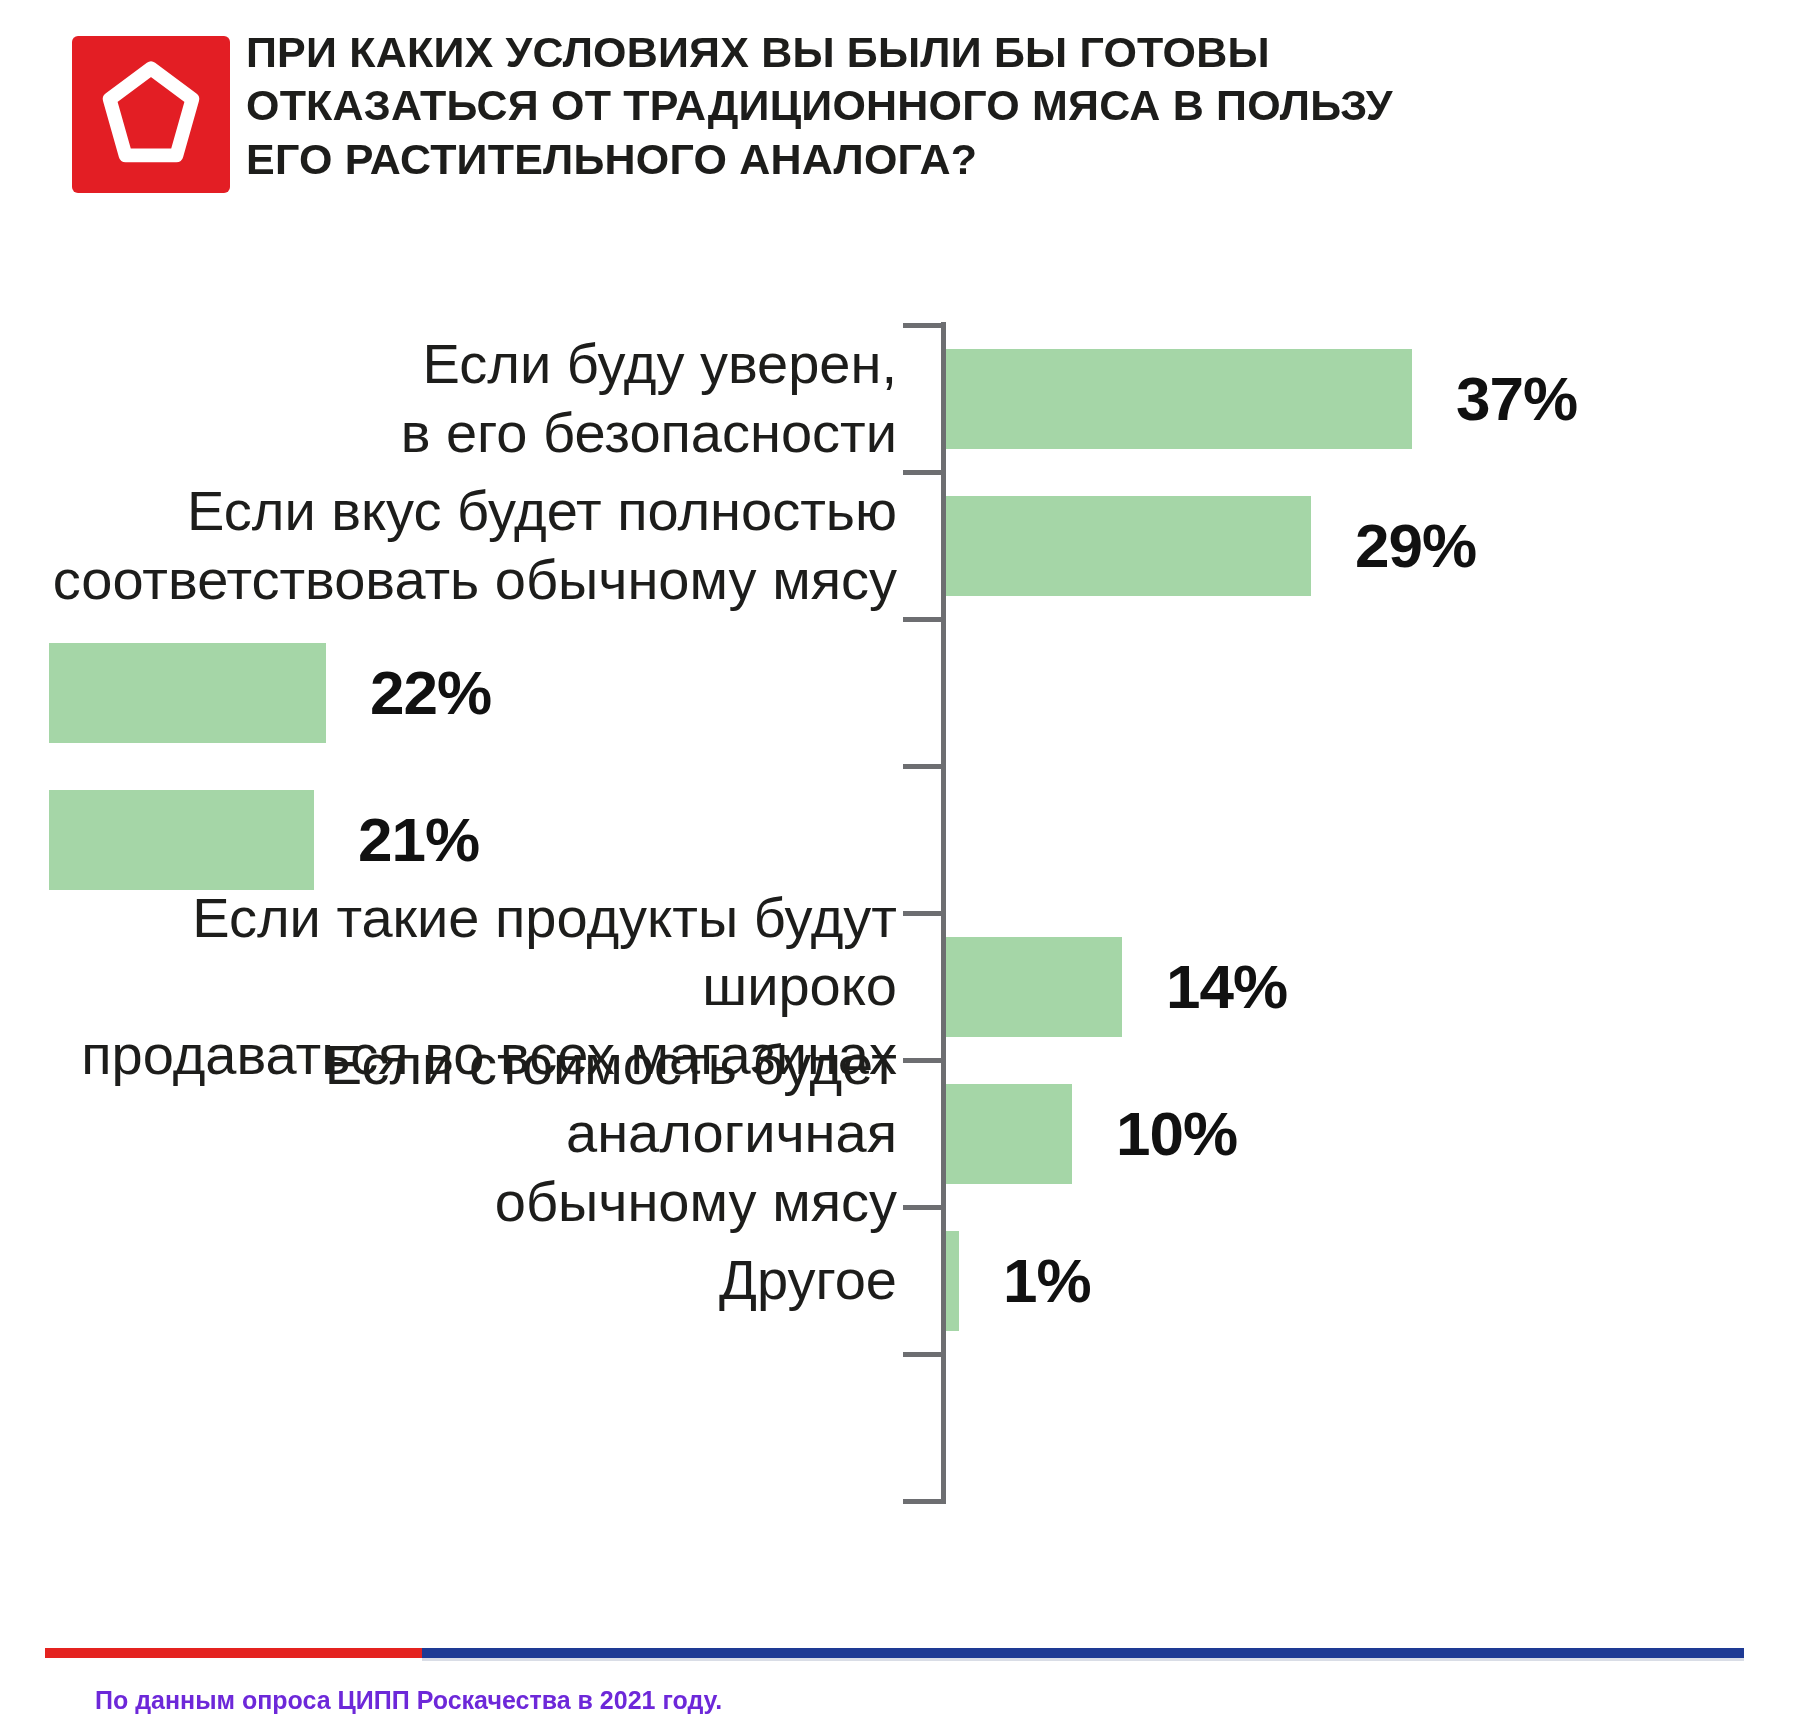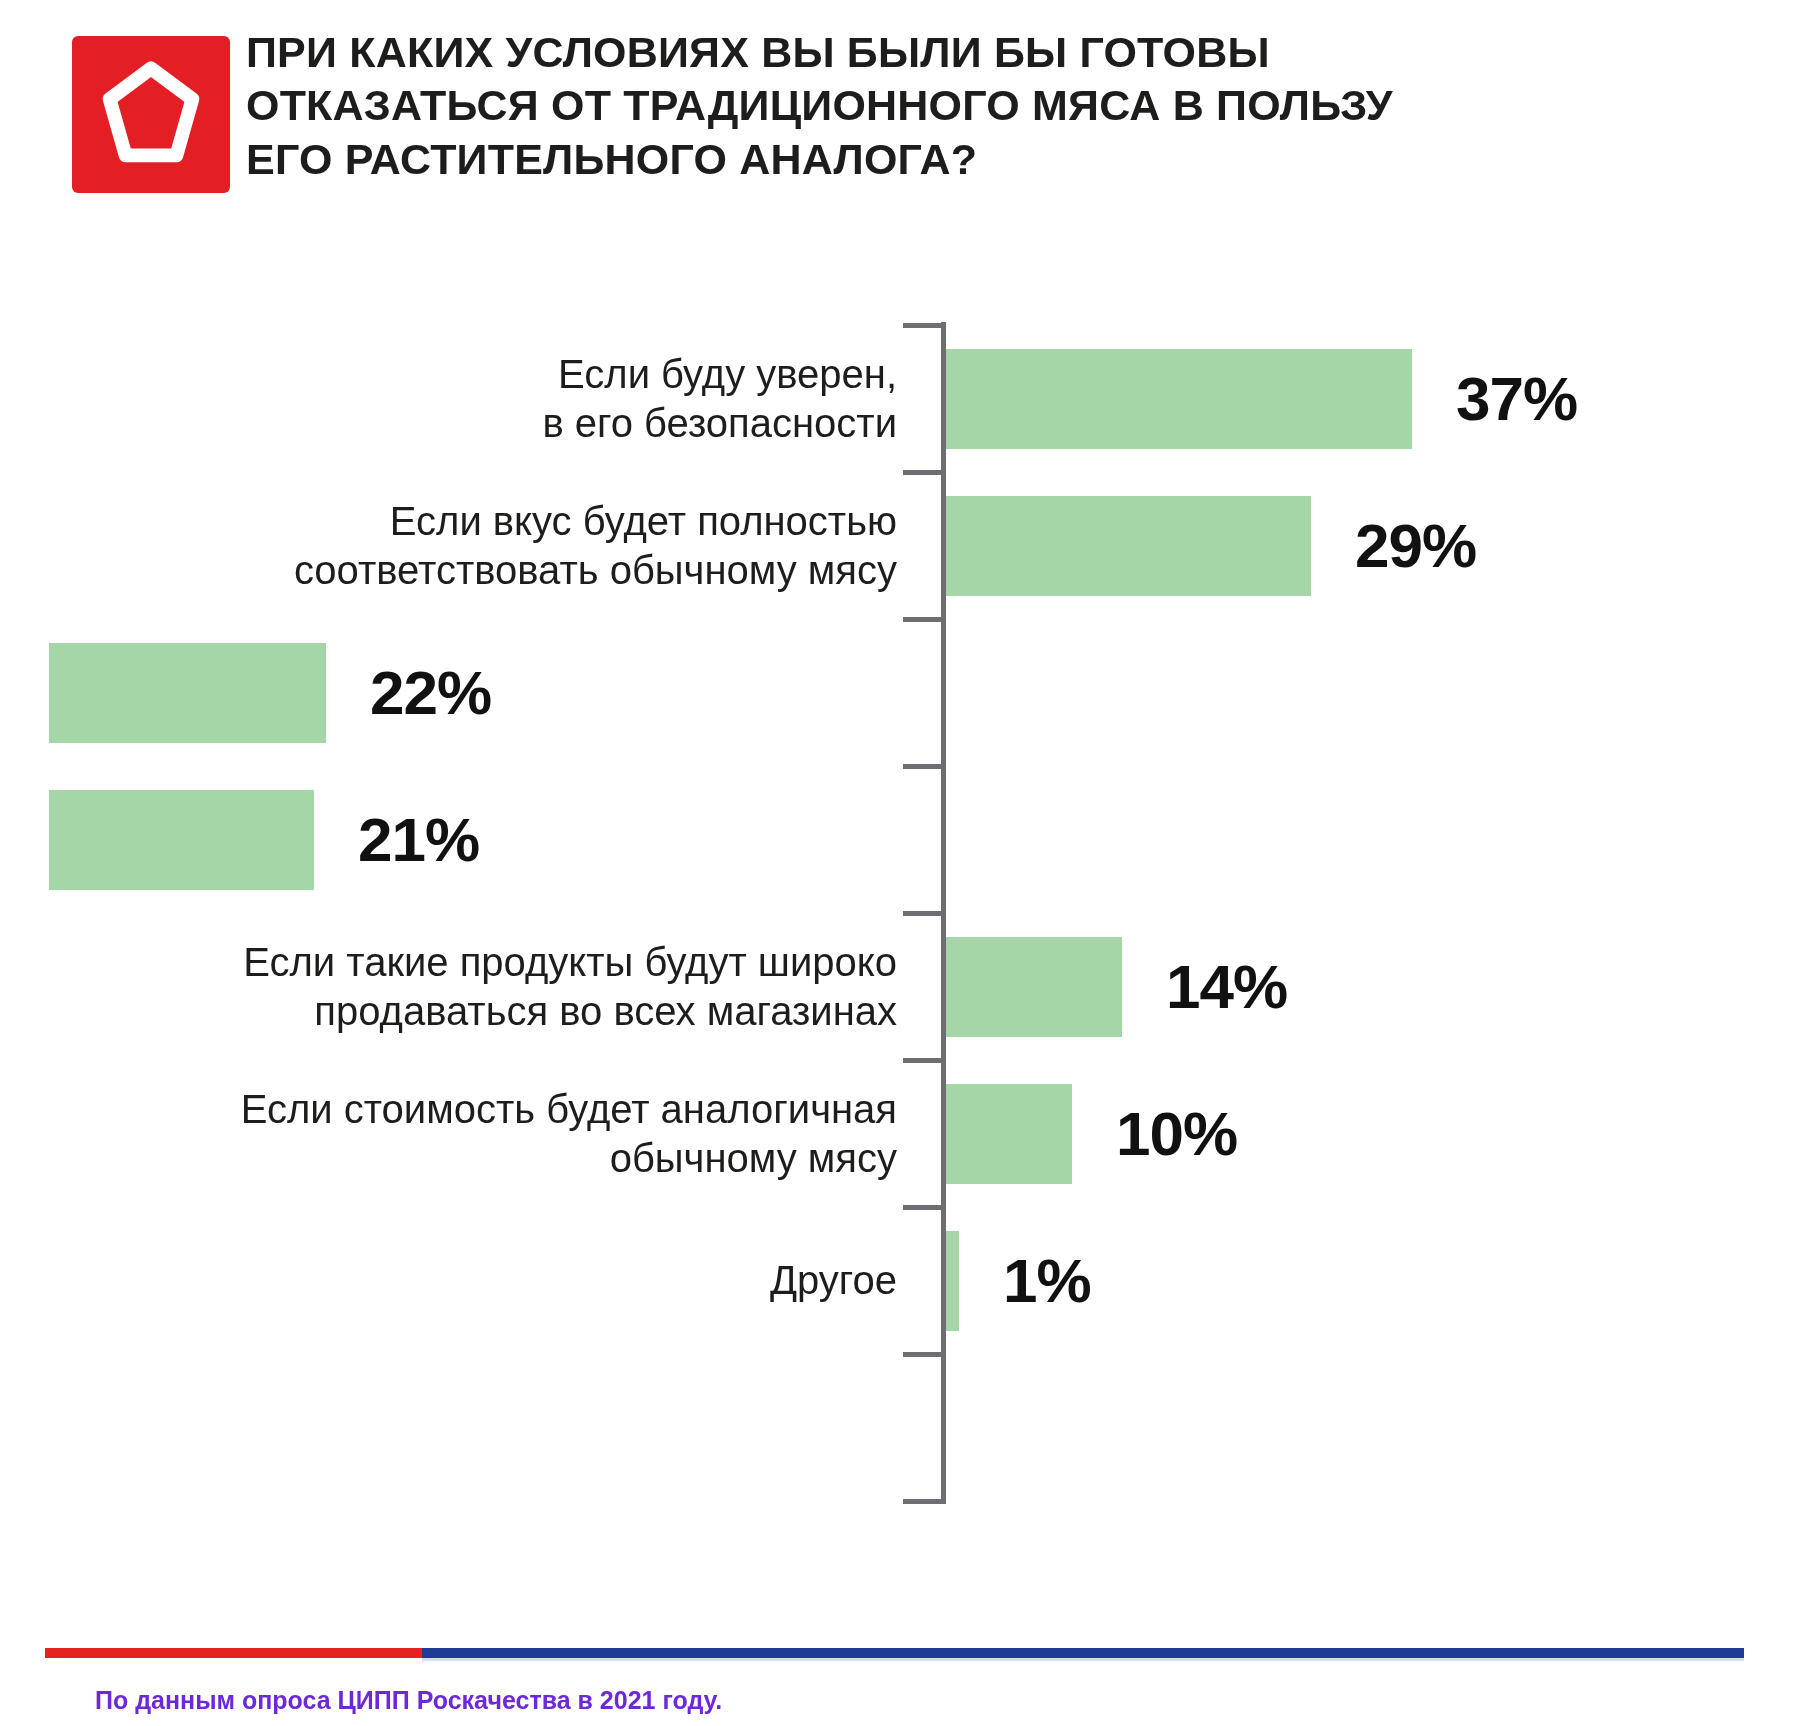--- a/index.html
+++ b/index.html
@@ -34,21 +34,21 @@
 
   
   .chart{position:absolute;left:0;top:325px;width:1800px;height:1180px;}
   .axis{position:absolute;top:-3px;width:5px;height:1182px;}
   .tick{position:absolute;width:43px;height:5px;}
   .rows{position:absolute;left:0;top:0;width:1800px;}
   .row{display:flex;align-items:center;height:147px;}
   .row-label{
     flex:0 0 897px;width:897px;
     text-align:right;
-    font-size:40px;line-height:1.22;
+    font-size:56px;line-height:1.22;
     white-space:pre-line;
     color:#1d1d1b;
   }
   .barwrap{display:flex;align-items:center;margin-left:49px;text-align:center;}
   .bar{height:100px;}
   .pct{
     margin-left:44px;
     font-size:62px;font-weight:700;letter-spacing:-1px;
     color:#111111;
     white-space:nowrap;

